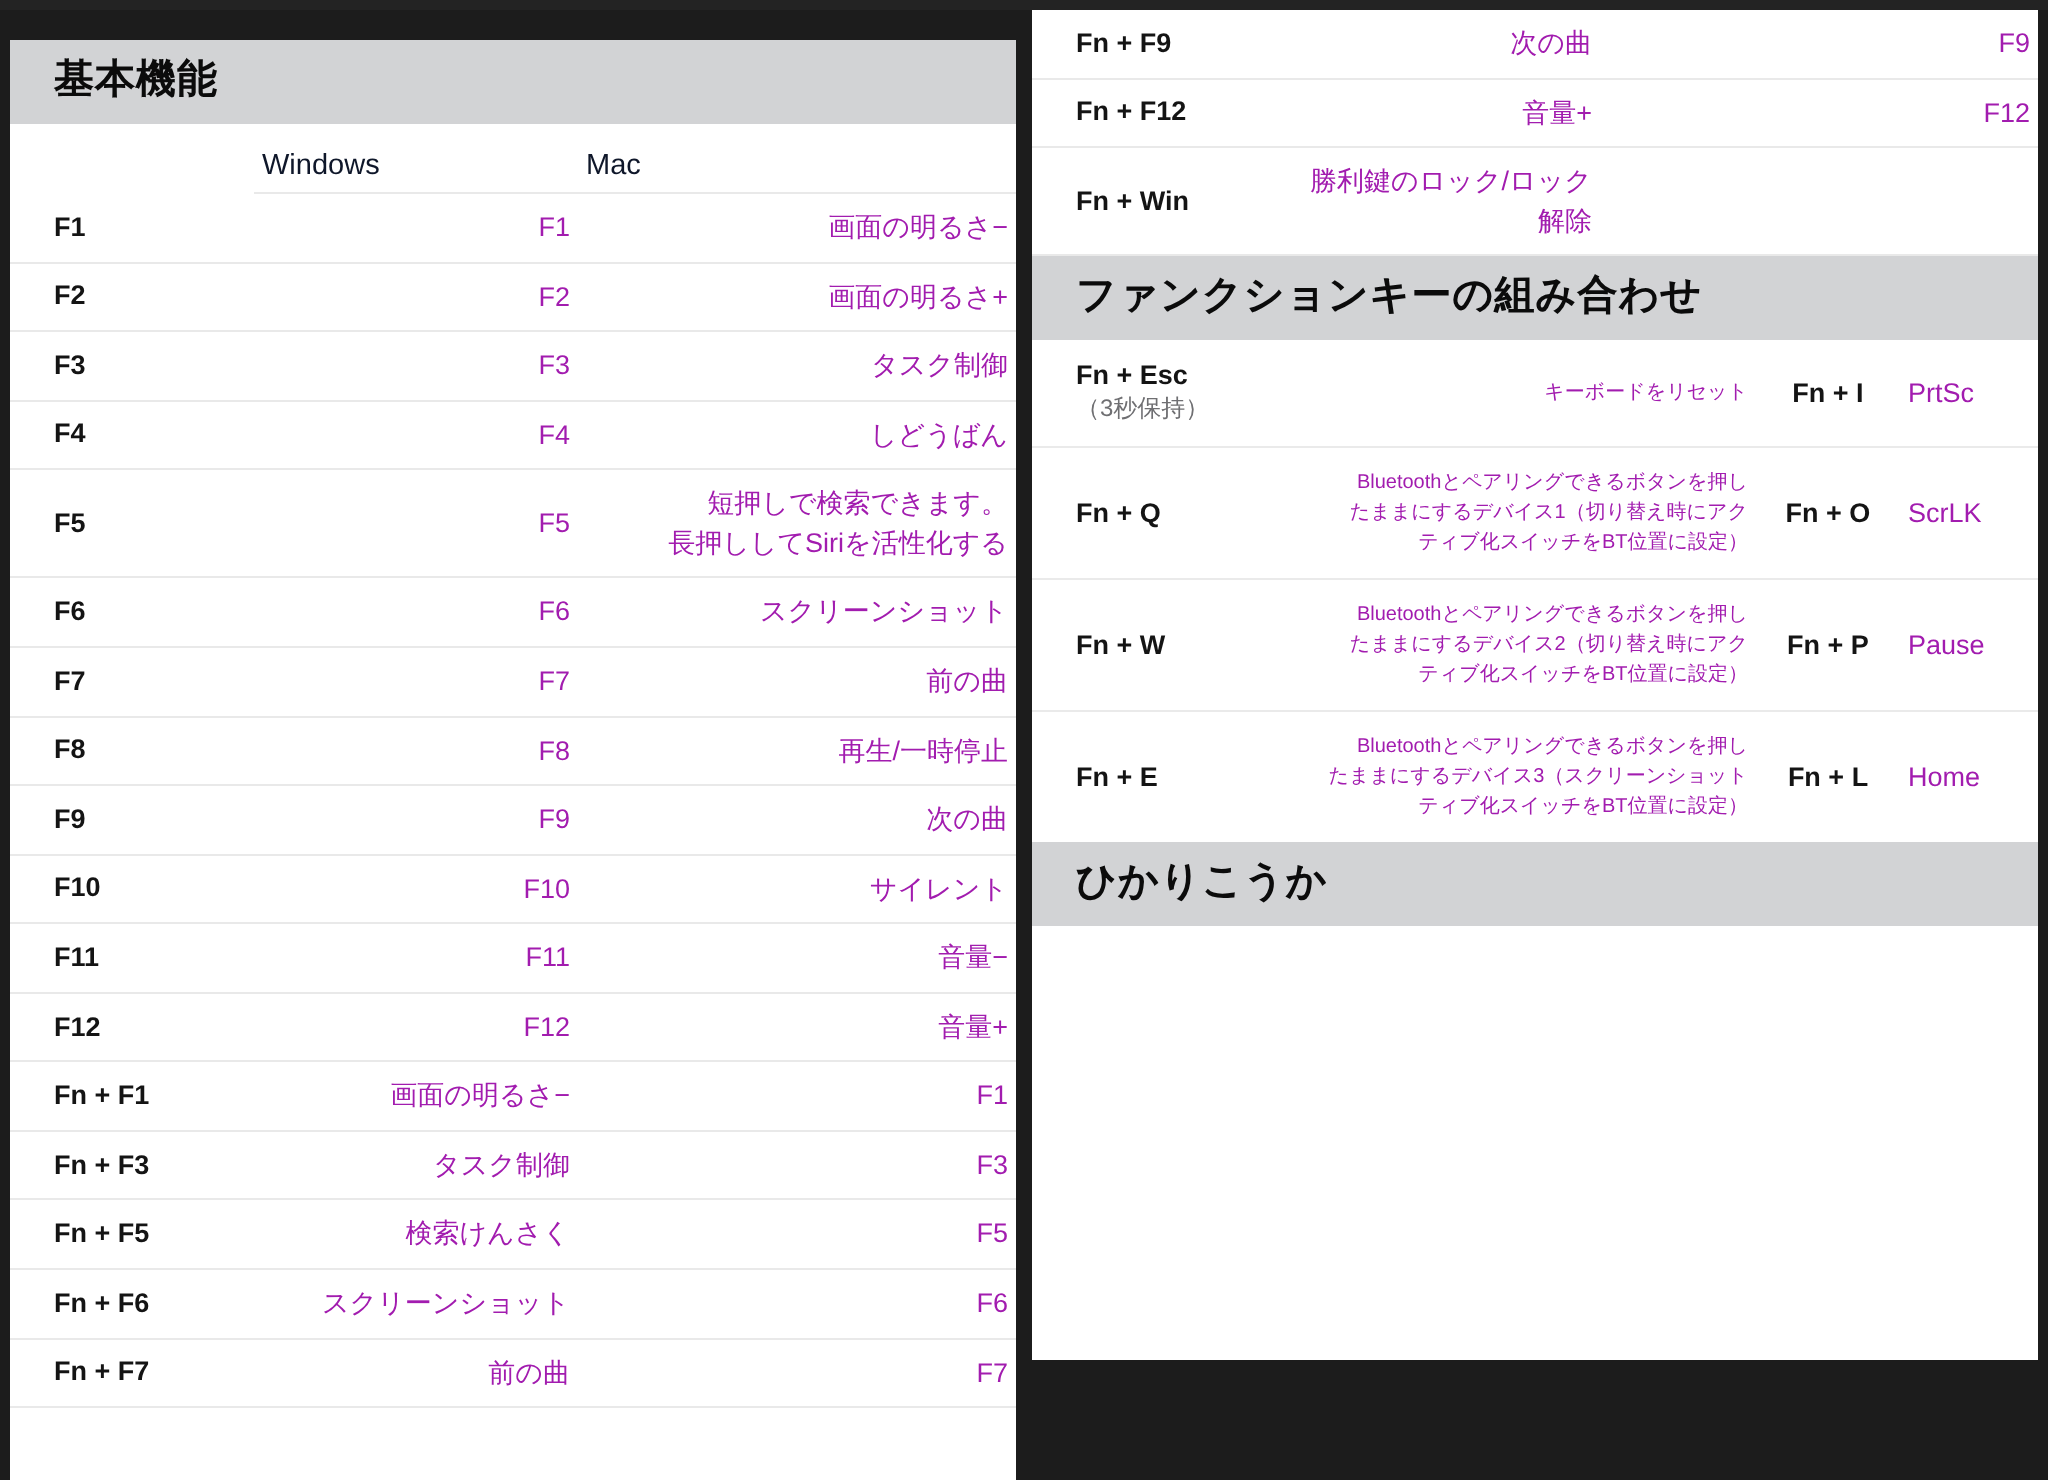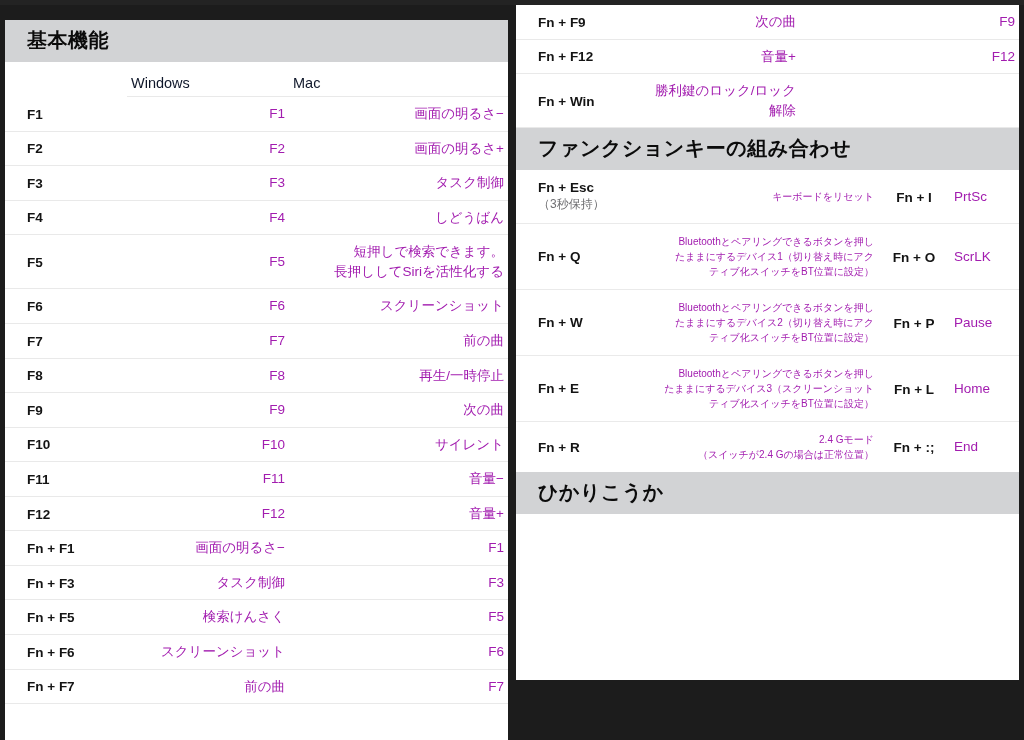--- a/index.html
+++ b/index.html
@@ -302,28 +302,20 @@
             <td class="c-v2"><span class="v">Pause</span></td>
           </tr>
           <tr>
             <td class="c-key">
               <span class="k">Fn + E</span>
             </td>
             <td class="c-desc"><span class="v"><span class="ln">Bluetoothとペアリングできるボタンを押し</span><span class="ln">たままにするデバイス3（スクリーンショット</span><span class="ln">ティブ化スイッチをBT位置に設定）</span></span></td>
             <td class="c-k2"><span class="k">Fn + L</span></td>
             <td class="c-v2"><span class="v">Home</span></td>
           </tr>
-          <tr>
-            <td class="c-key">
-              <span class="k">Fn + R</span>
-            </td>
-            <td class="c-desc"><span class="v"><span class="ln">2.4 Gモード</span><span class="ln">（スイッチが2.4 Gの場合は正常位置）</span></span></td>
-            <td class="c-k2"><span class="k">Fn + :;</span></td>
-            <td class="c-v2"><span class="v">End</span></td>
-          </tr>
         </tbody>
     </table>
 
     <div class="section-band">
       <h2>ひかりこうか</h2>
     </div>
 
   </div>
 
 </div>

